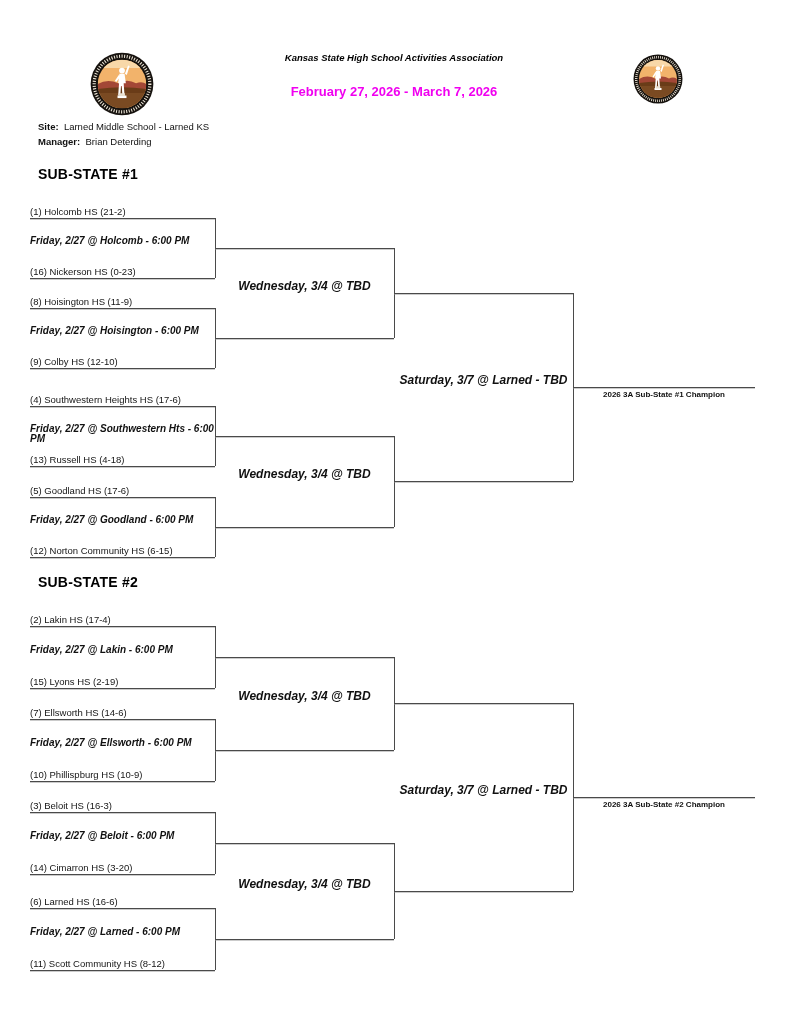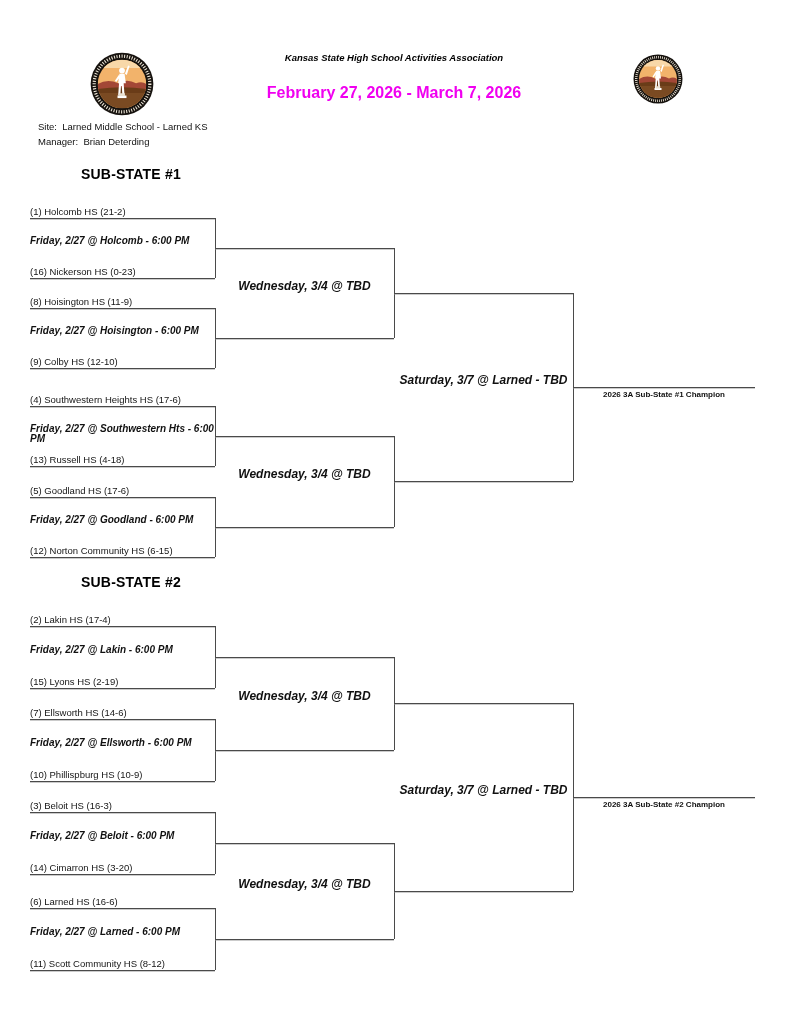--- a/index.html
+++ b/index.html
@@ -10,26 +10,26 @@
     font-family:"Liberation Sans", sans-serif;
     color:#111;
     overflow:hidden;
   }
   .hline{position:absolute;height:0;border-top:1px solid #4a4a4a;box-shadow:0 1px 0 rgba(140,140,140,.45);}
   .vline{position:absolute;width:0;border-left:1px solid #4a4a4a;}
   .team{position:absolute;left:30px;font-size:9.5px;line-height:11px;white-space:nowrap;color:#151515;}
   .gamelabel{position:absolute;left:30px;width:185px;text-align:left;font-weight:bold;font-style:italic;font-size:10px;line-height:10px;color:#111;}
   .roundlabel{position:absolute;width:179px;text-align:center;font-weight:bold;font-style:italic;font-size:12px;line-height:10px;color:#111;}
   .champlabel{position:absolute;left:573px;width:182px;text-align:center;font-weight:bold;font-size:8px;line-height:10px;color:#111;}
-  .substate-heading{position:absolute;left:38px;font-size:14px;font-weight:bold;letter-spacing:.2px;color:#000;margin-left:43px;}
+  .substate-heading{position:absolute;left:38px;font-size:14px;font-weight:bold;letter-spacing:.2px;color:#000;}
   .assoc{position:absolute;left:0;top:52px;width:100%;text-align:center;font-size:9.5px;font-weight:bold;font-style:italic;color:#000;}
   .title{position:absolute;left:0;top:63px;width:100%;text-align:center;font-size:15.5px;font-weight:bold;color:#f000f0;}
-  .daterange{position:absolute;left:0;top:84px;width:100%;text-align:center;font-size:16px;font-weight:bold;color:#f000f0;}
+  .daterange{position:absolute;left:0;top:84px;width:100%;text-align:center;font-size:13px;font-weight:bold;color:#f000f0;}
   .inforow{position:absolute;left:38px;font-size:9.5px;color:#111;}
-  .inforow b{font-weight:normal;}
+  .inforow b{font-weight:bold;}
   .logo{position:absolute;}
 </style>
 </head>
 <body>
 
 <div class="page">
 
   <svg class="logo" style="left:90px;top:52px" width="64" height="64" viewBox="0 0 100 100">
     <defs>
         <clipPath id="clipA">

